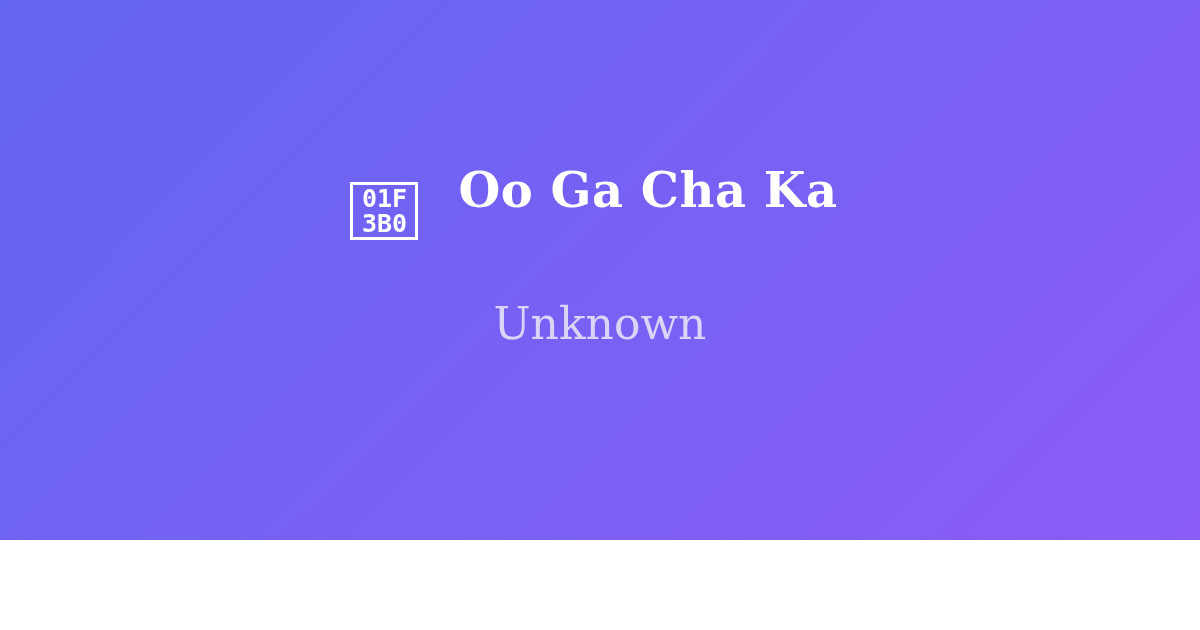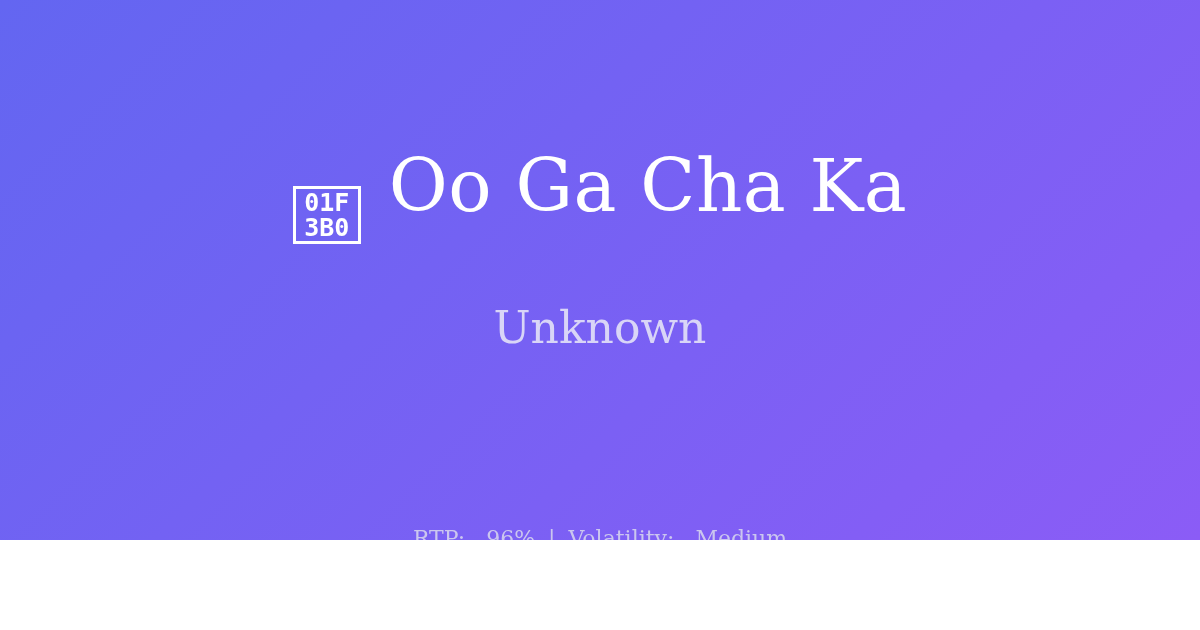--- a/index.html
+++ b/index.html
@@ -68,26 +68,26 @@
     font-family: "DejaVu Sans Mono", "Liberation Mono", monospace;
     font-size: 25px;
     font-weight: 700;
     line-height: 25px;
     letter-spacing: 0px;
     color: #FFFFFF;
   }
 
   #title {
     font-family: "DejaVu Serif", "Liberation Serif", serif;
-    font-size: 72px;
-    font-weight: 400;
+    font-size: 48px;
+    font-weight: 700;
     line-height: 1;
     color: #FFFFFF;
     letter-spacing: 0.5px;
-    margin: 0;
+    margin: 12px;
   }
 
   #subtitle {
     font-family: "DejaVu Serif", "Liberation Serif", serif;
     font-size: 44px;
     font-weight: 400;
     line-height: 1;
     color: #D9D5F7;
     margin: 0;
     padding-top: 62px;
@@ -127,23 +127,14 @@
       </span>
 
       <h1 id="title">Oo Ga Cha Ka</h1>
 
     </div>
 
     <div id="subtitle">Unknown</div>
 
   </div>
 
-  <div id="meta">
-    <span>RTP:</span>
-    <span>&nbsp;</span>
-    <span>96%</span>
-    <span class="sep">|</span>
-    <span>Volatility:</span>
-    <span>&nbsp;</span>
-    <span>Medium</span>
-  </div>
 
 </div>
 
 </body></html>

